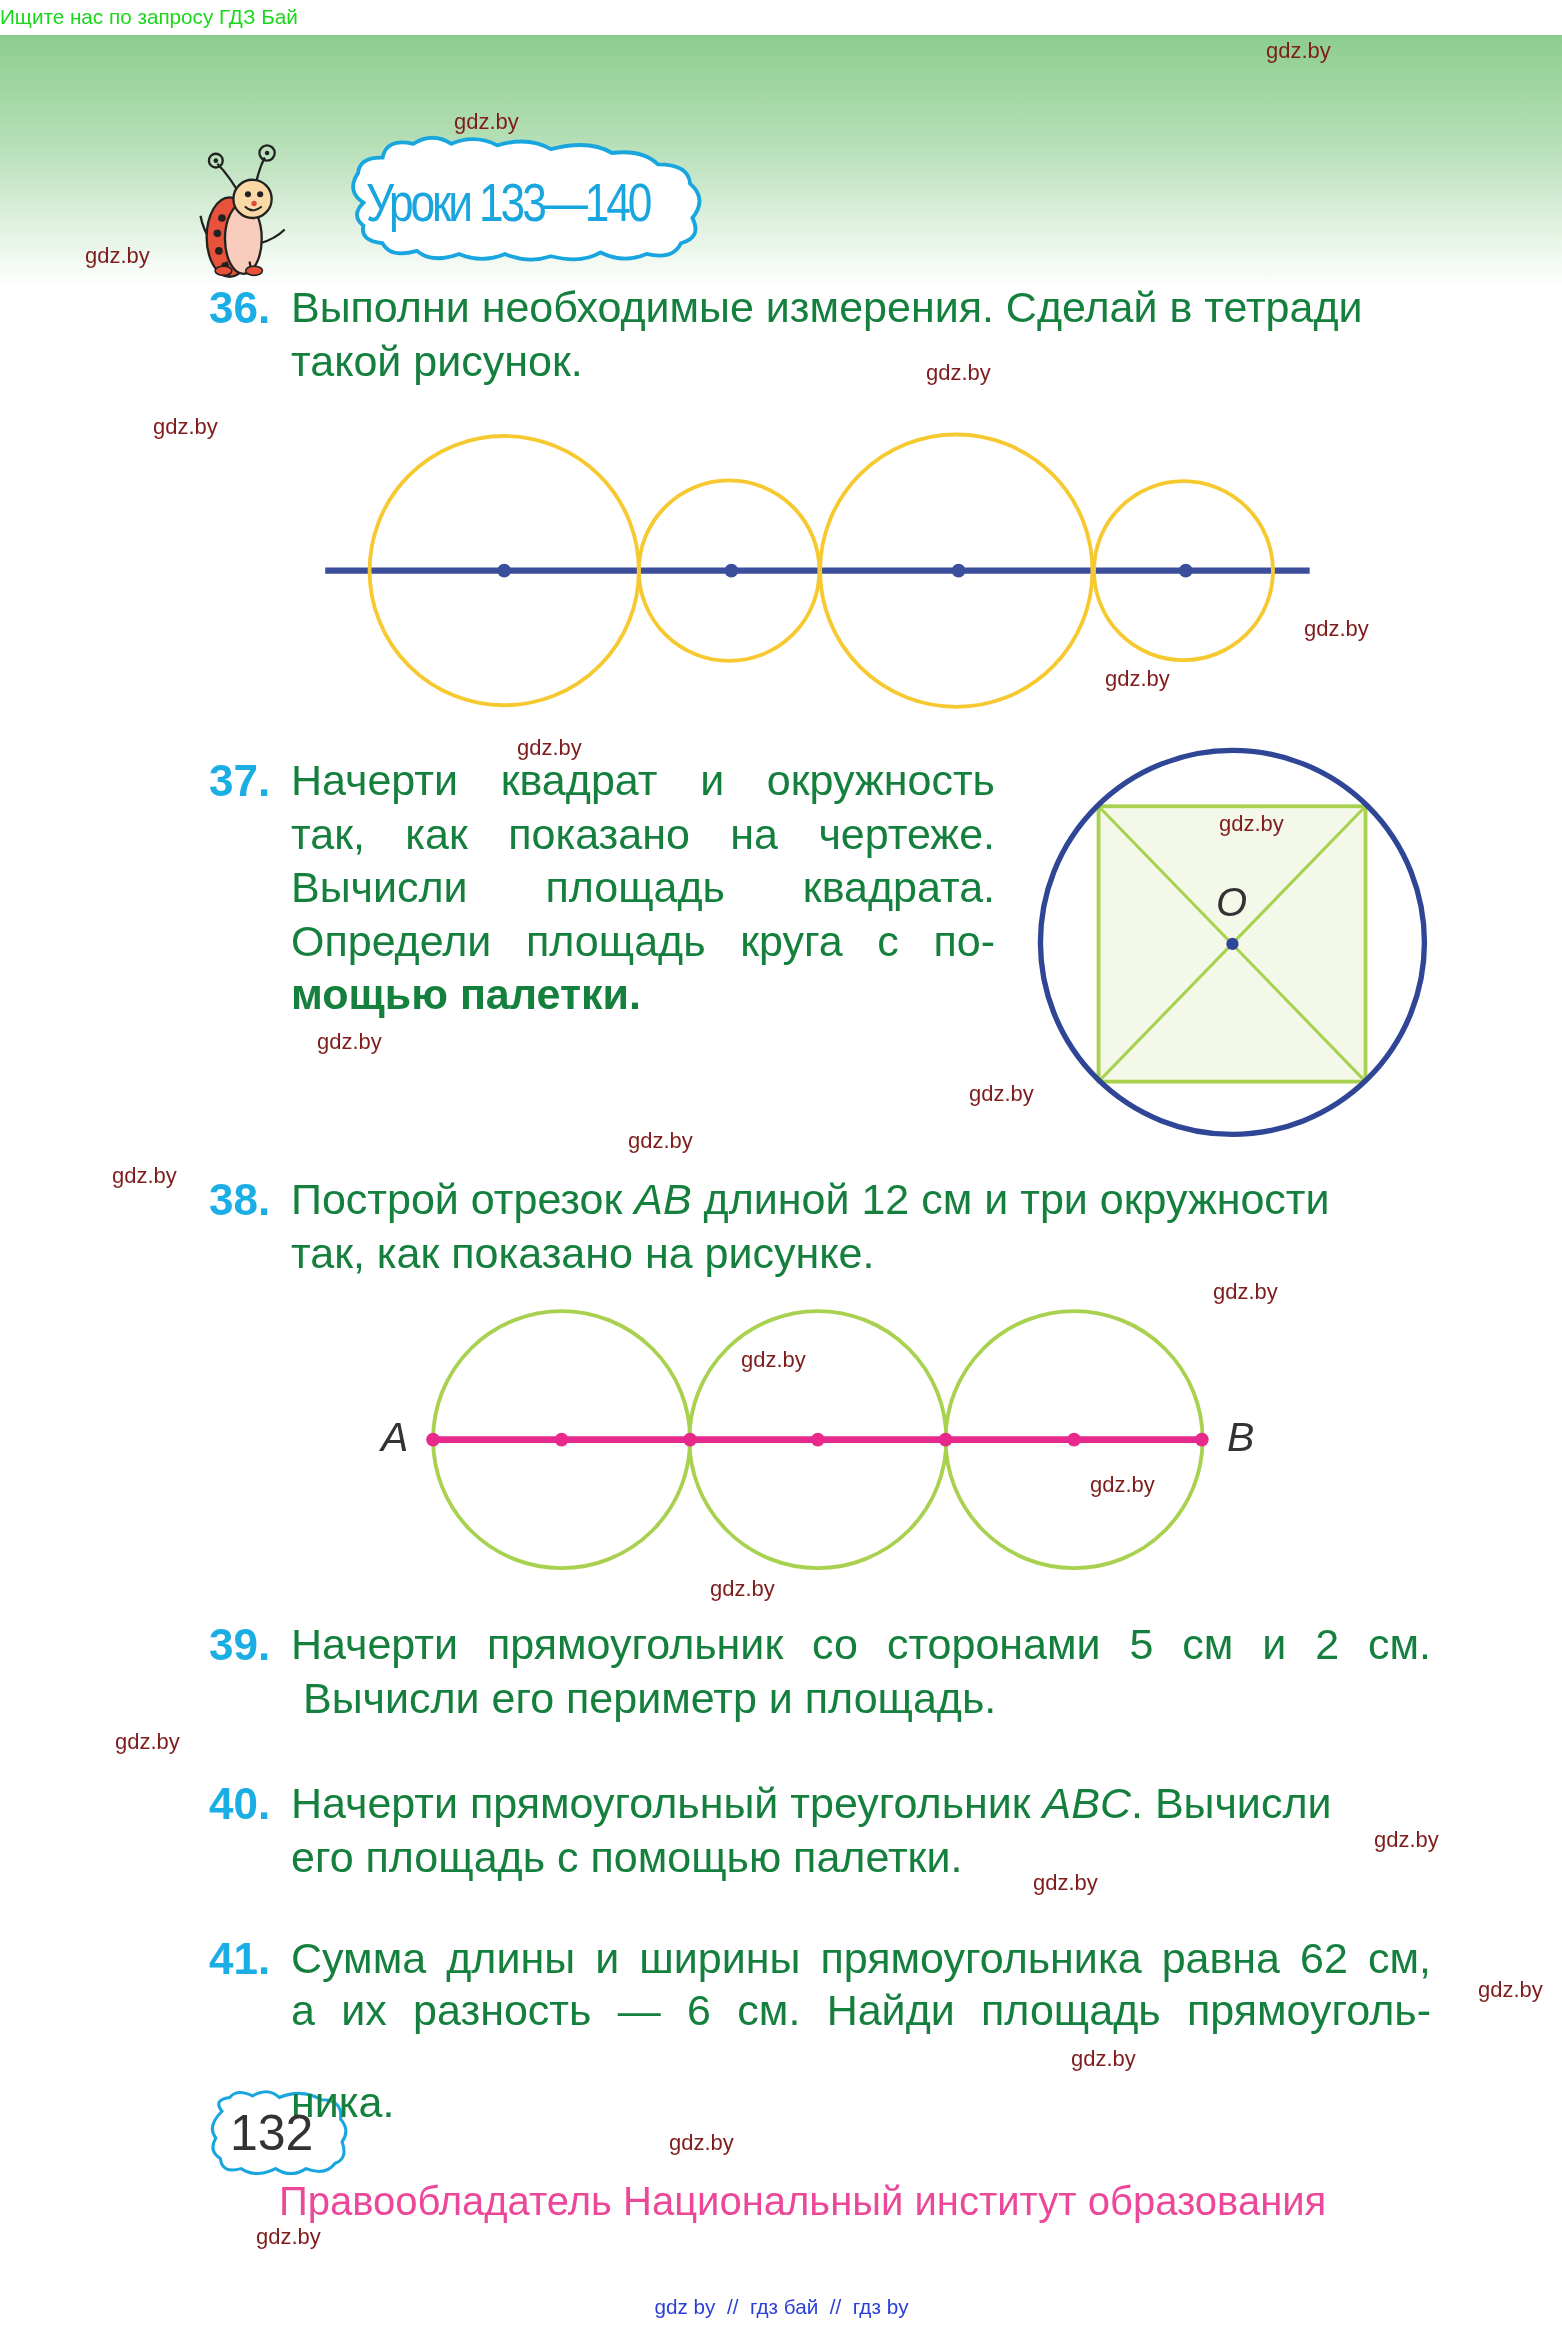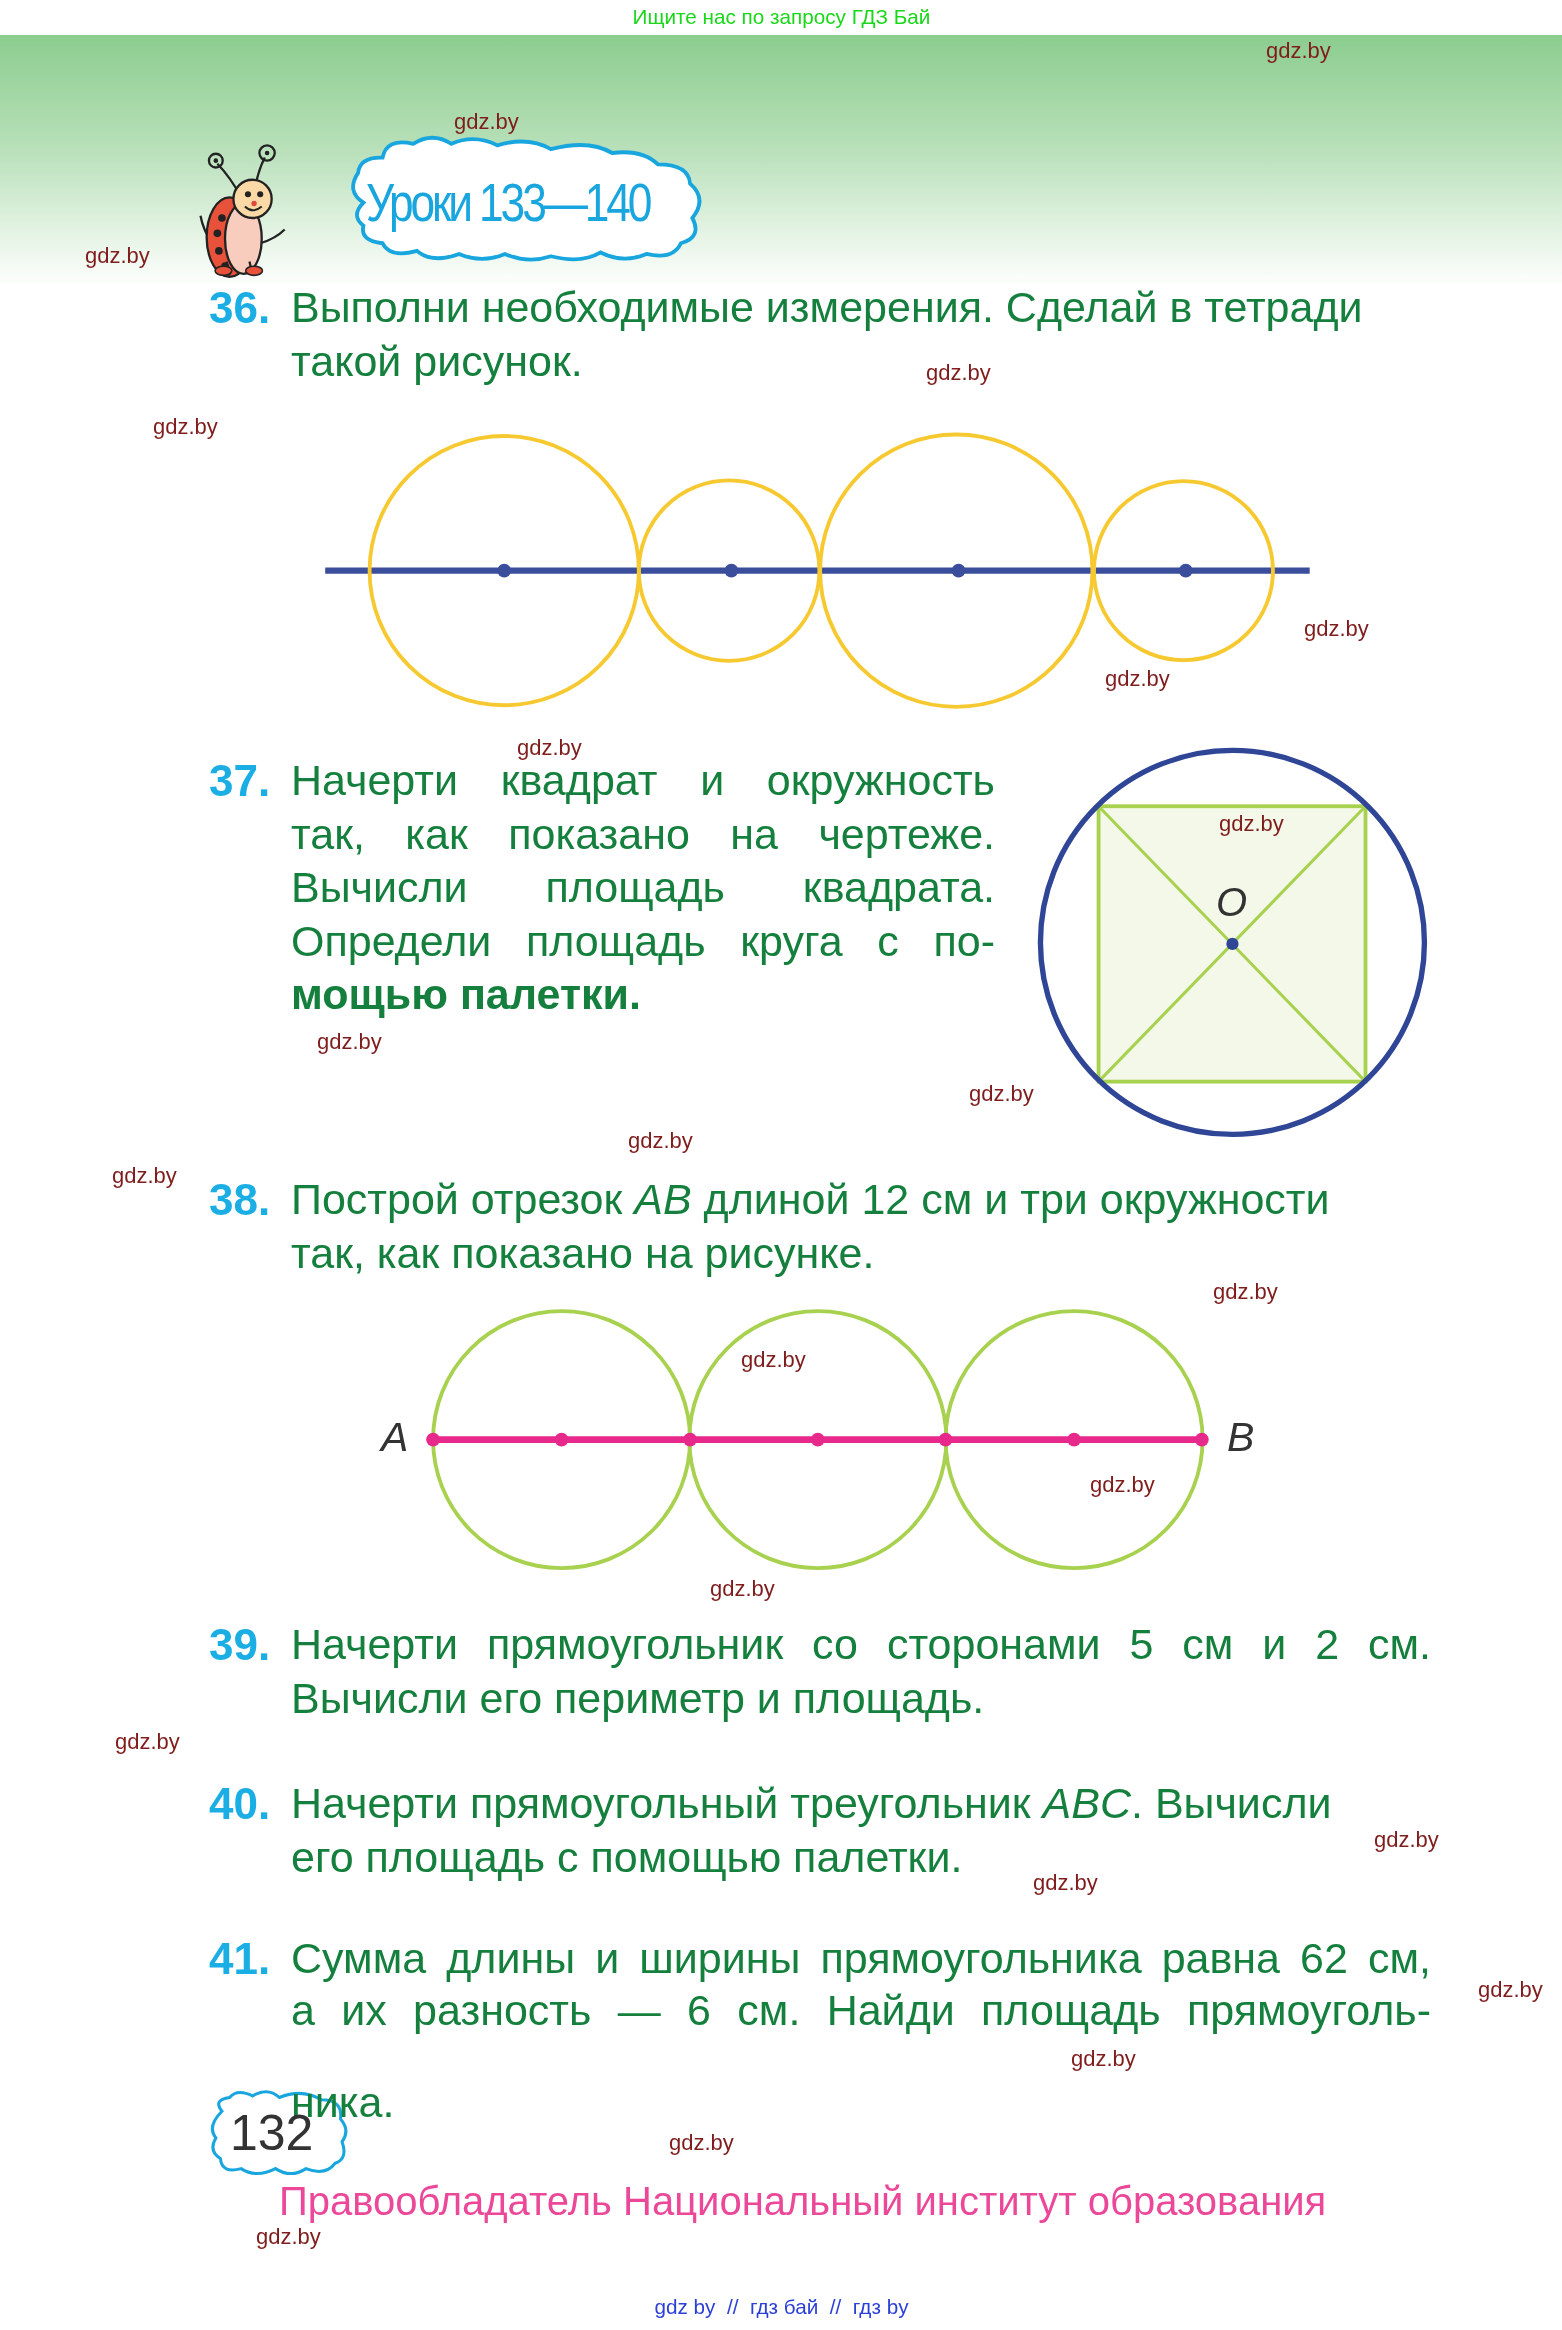--- a/index.html
+++ b/index.html
@@ -1,19 +1,19 @@
 <!DOCTYPE html>
 <html style="font-size:12.2px"><head>
 <meta charset="utf-8">
 <style>
   html, body { margin:0; padding:0; }
   body { width:1563px; height:2330px; position:relative; background:#ffffff; overflow:hidden;
          font-family:"Liberation Sans", sans-serif; color:#333333; }
   .top-banner { position:absolute; left:0; top:0; width:1563px; height:35px; background:#ffffff;
-                text-align:center; }
+                text-align:left; }
   .top-banner span { display:inline-block; margin-top:4.6px; font-size:20.7px; color:#19d719; }
   .header-band { position:absolute; left:0; top:35px; width:1563px; height:252px;
                  background:linear-gradient(to bottom, #8ccd8f 0%, #b8e0b9 45%, #e6f4e6 80%, #ffffff 100%); }
   .wm { position:absolute; font-size:22px; color:#7f1d1d; white-space:nowrap; }
   .task { position:absolute; left:209px; }
   .task .num { position:absolute; left:0; top:0; font-size:44px; font-weight:bold; color:#1aaee5; }
   .task .line { position:absolute; left:82px; font-size:43px; color:#15803d; white-space:nowrap; }
   .justify { text-align:justify; text-align-last:justify; }
   .title-text { position:absolute; left:366px; top:171px; font-size:54px; color:#19a6df;
                 letter-spacing:-3.8px; transform:scaleX(0.82); transform-origin:left top; white-space:nowrap; }
@@ -122,21 +122,21 @@
   <span class="line" style="top:54px;">так, как показано на рисунке.</span>
 </div>
 
 <span class="lbl" style="left:381px; top:1414px;">A</span>
 <span class="lbl" style="left:1227px; top:1414px;">B</span>
 <span class="lbl" style="left:1216px; top:880px; font-size:40px;">O</span>
 
 <div class="task" style="top:1620px;">
   <span class="num">39.</span>
   <span class="line justify" style="top:0; width:1140px;">Начерти прямоугольник со сторонами 5 см и 2 см.</span>
-  <span class="line" style="top:54px;">Вычисли его периметр и площадь.</span>
+  <span class="line" style="top:54px;margin-left:12px;">Вычисли его периметр и площадь.</span>
 </div>
 
 <div class="task" style="top:1779px;">
   <span class="num">40.</span>
   <span class="line" style="top:0;"><span>Начерти прямоугольный треугольник</span> <i>ABC</i><span>. Вычисли</span></span>
   <span class="line" style="top:54px;">его площадь с помощью палетки.</span>
 </div>
 
 <div class="task" style="top:1934px;">
   <span class="num">41.</span>

